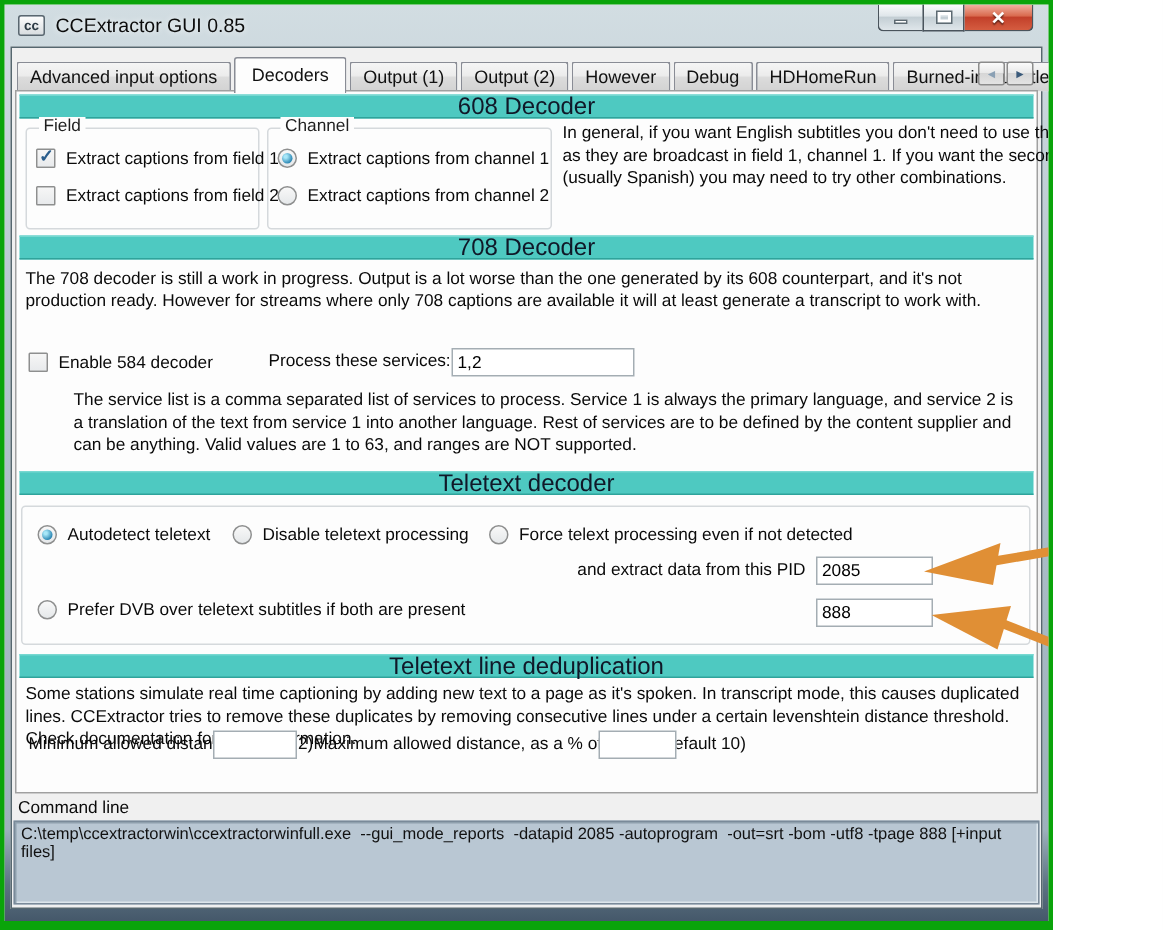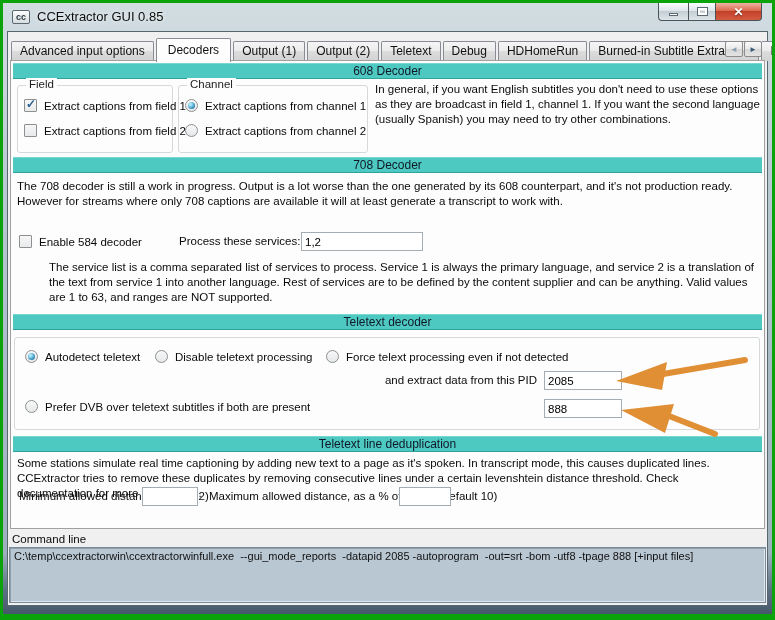--- a/index.html
+++ b/index.html
@@ -1,18 +1,18 @@
 <!DOCTYPE html>
 <html><head>
 <meta charset="utf-8">
 <style>
   * { margin:0; padding:0; box-sizing:border-box; }
   html,body { width:775px; height:620px; font-family:"Liberation Sans", sans-serif; }
   .window {
-    position:relative; width:775px; height:620px;
+    position:relative; width:702px; height:620px;
     border:3px solid #0aa40a; border-bottom-width:6px;
     background:linear-gradient(180deg,#d2dde2 0%,#b9c9d1 30%,#a9bcc6 60%,#9db1bc 90%,#5c7383 96%,#45586a 100%);
     overflow:hidden;
   }
   
   .titlebar { position:absolute; top:0; left:0; right:0; height:28px; }
   .app-icon {
     position:absolute; left:9px; top:7px; width:18px; height:14px;
     background:linear-gradient(#fdfdfd,#d8dde0); border:1px solid #5a6770; border-radius:2px;
     font-size:9px; font-weight:bold; color:#2c3a44; text-align:center; line-height:12px;
@@ -55,21 +55,21 @@
     font-size:8px; color:#3a5a7a; text-align:center; line-height:15px; border-radius:2px;}
   .scroll-btn.dim { color:#8aa0b4; }
   .tabpage {
     position:absolute; left:2px; right:2px; top:28px; height:469px;
     background:#fdfdfd; border:1px solid #a0a0a0; z-index:2;
   }
   
   .teal-h {
     position:absolute; left:2px; right:2px; height:16px;
     background:#4ec9c1; border-top:1px solid #77d8d1; border-bottom:1px solid #2fa39b;
-    text-align:center; font-size:12px; line-height:15px; color:#101828;
+    text-align:center; font-size:16px; line-height:15px; color:#101828;
   }
   
   .grp { position:absolute; border:1px solid #d5d9dc; border-radius:3px; }
   .grp-title { position:absolute; top:-8px; left:8px; background:#fdfdfd; padding:0 3px;
     font-size:11.5px; color:#1e1e1e; }
   
   .row { position:absolute; display:flex; align-items:center; font-size:11.5px; color:#0a0a0a; }
   .cb-box { width:13px; height:13px; background:linear-gradient(#f6f6f6,#e8eaec); border:1px solid #8e8f8f;
     border-radius:1px; margin-right:7px; position:relative; flex:none; }
   .cb-box .chk { position:absolute; left:1px; top:-3px; font-size:12px; font-weight:bold; color:#2a5d8c; }
@@ -111,21 +111,21 @@
     </div>
   </div>
 
   <div class="client">
 
     <div class="tabstrip">
       <div class="tab">Advanced input options</div>
       <div class="tab active">Decoders</div>
       <div class="tab">Output (1)</div>
       <div class="tab">Output (2)</div>
-      <div class="tab">Teletext</div>
+      <div class="tab">However</div>
       <div class="tab">Debug</div>
       <div class="tab">HDHomeRun</div>
       <div class="tab">Burned-in Subtitle Extraction</div>
       <div class="tab">Execution</div>
     </div>
     <div class="tab-scroll">
       <div class="scroll-btn dim"><span>◄</span></div>
       <div class="scroll-btn"><span>►</span></div>
     </div>
 

